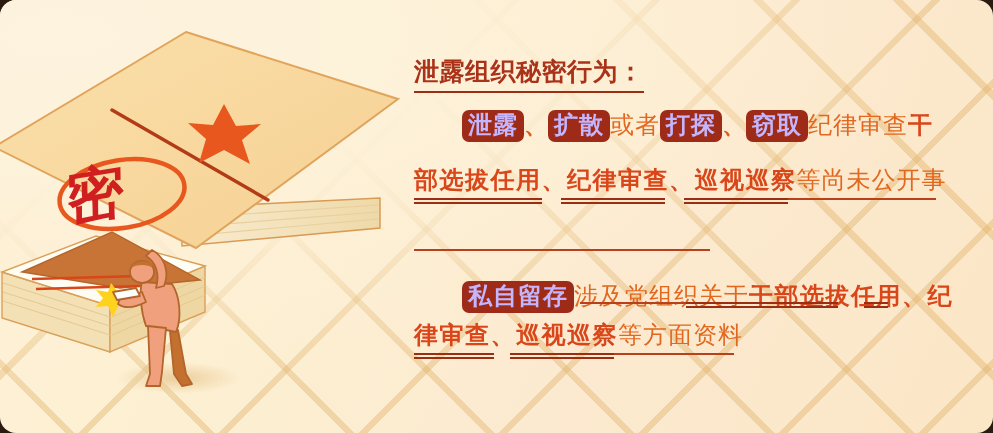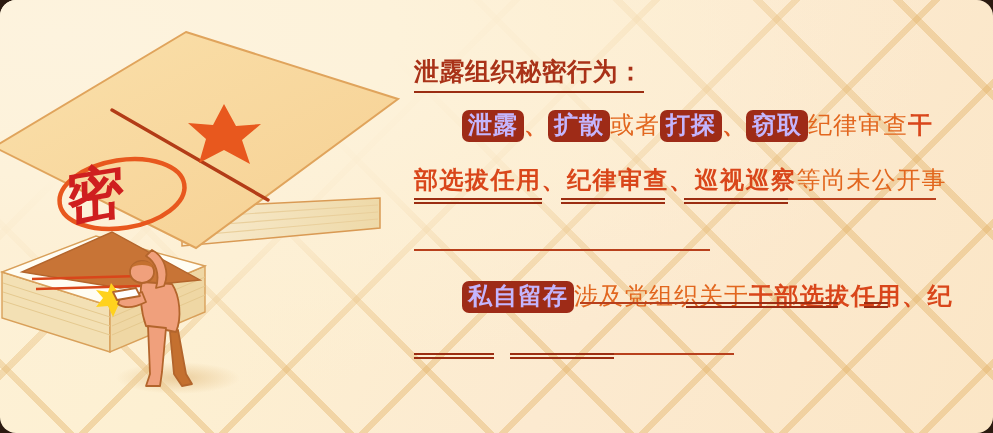--- a/index.html
+++ b/index.html
@@ -184,18 +184,21 @@
 
     <div class="u1 thin" style="left:10px;top:249px;width:296px;"></div>
 
     <div class="line" style="left:58px;top:272px;margin-top:9px;">
       <span class="badge">私自留存</span><span class="plain">涉及党组织关于</span><span class="plain-b">干部选拔任用、</span><span class="plain-b">纪</span>
     </div>
     <div class="u1 thin" style="left:176px;top:302px;width:106px;"></div>
     <div class="u2" style="left:282px;top:302px;width:152px;"></div>
     <div class="u2" style="left:460px;top:302px;width:24px;"></div>
 
+    <div class="line" style="left:10px;top:323px;">
+      <span class="plain-b">律审查、</span><span class="plain-b">巡视巡察</span><span class="plain">等方面资料</span>
+    </div>
     <div class="u2" style="left:10px;top:353px;width:80px;"></div>
     <div class="u2" style="left:106px;top:353px;width:104px;"></div>
     <div class="u1 thin" style="left:210px;top:353px;width:120px;"></div>
 
   </div>
 </div>
 
 </body></html>

